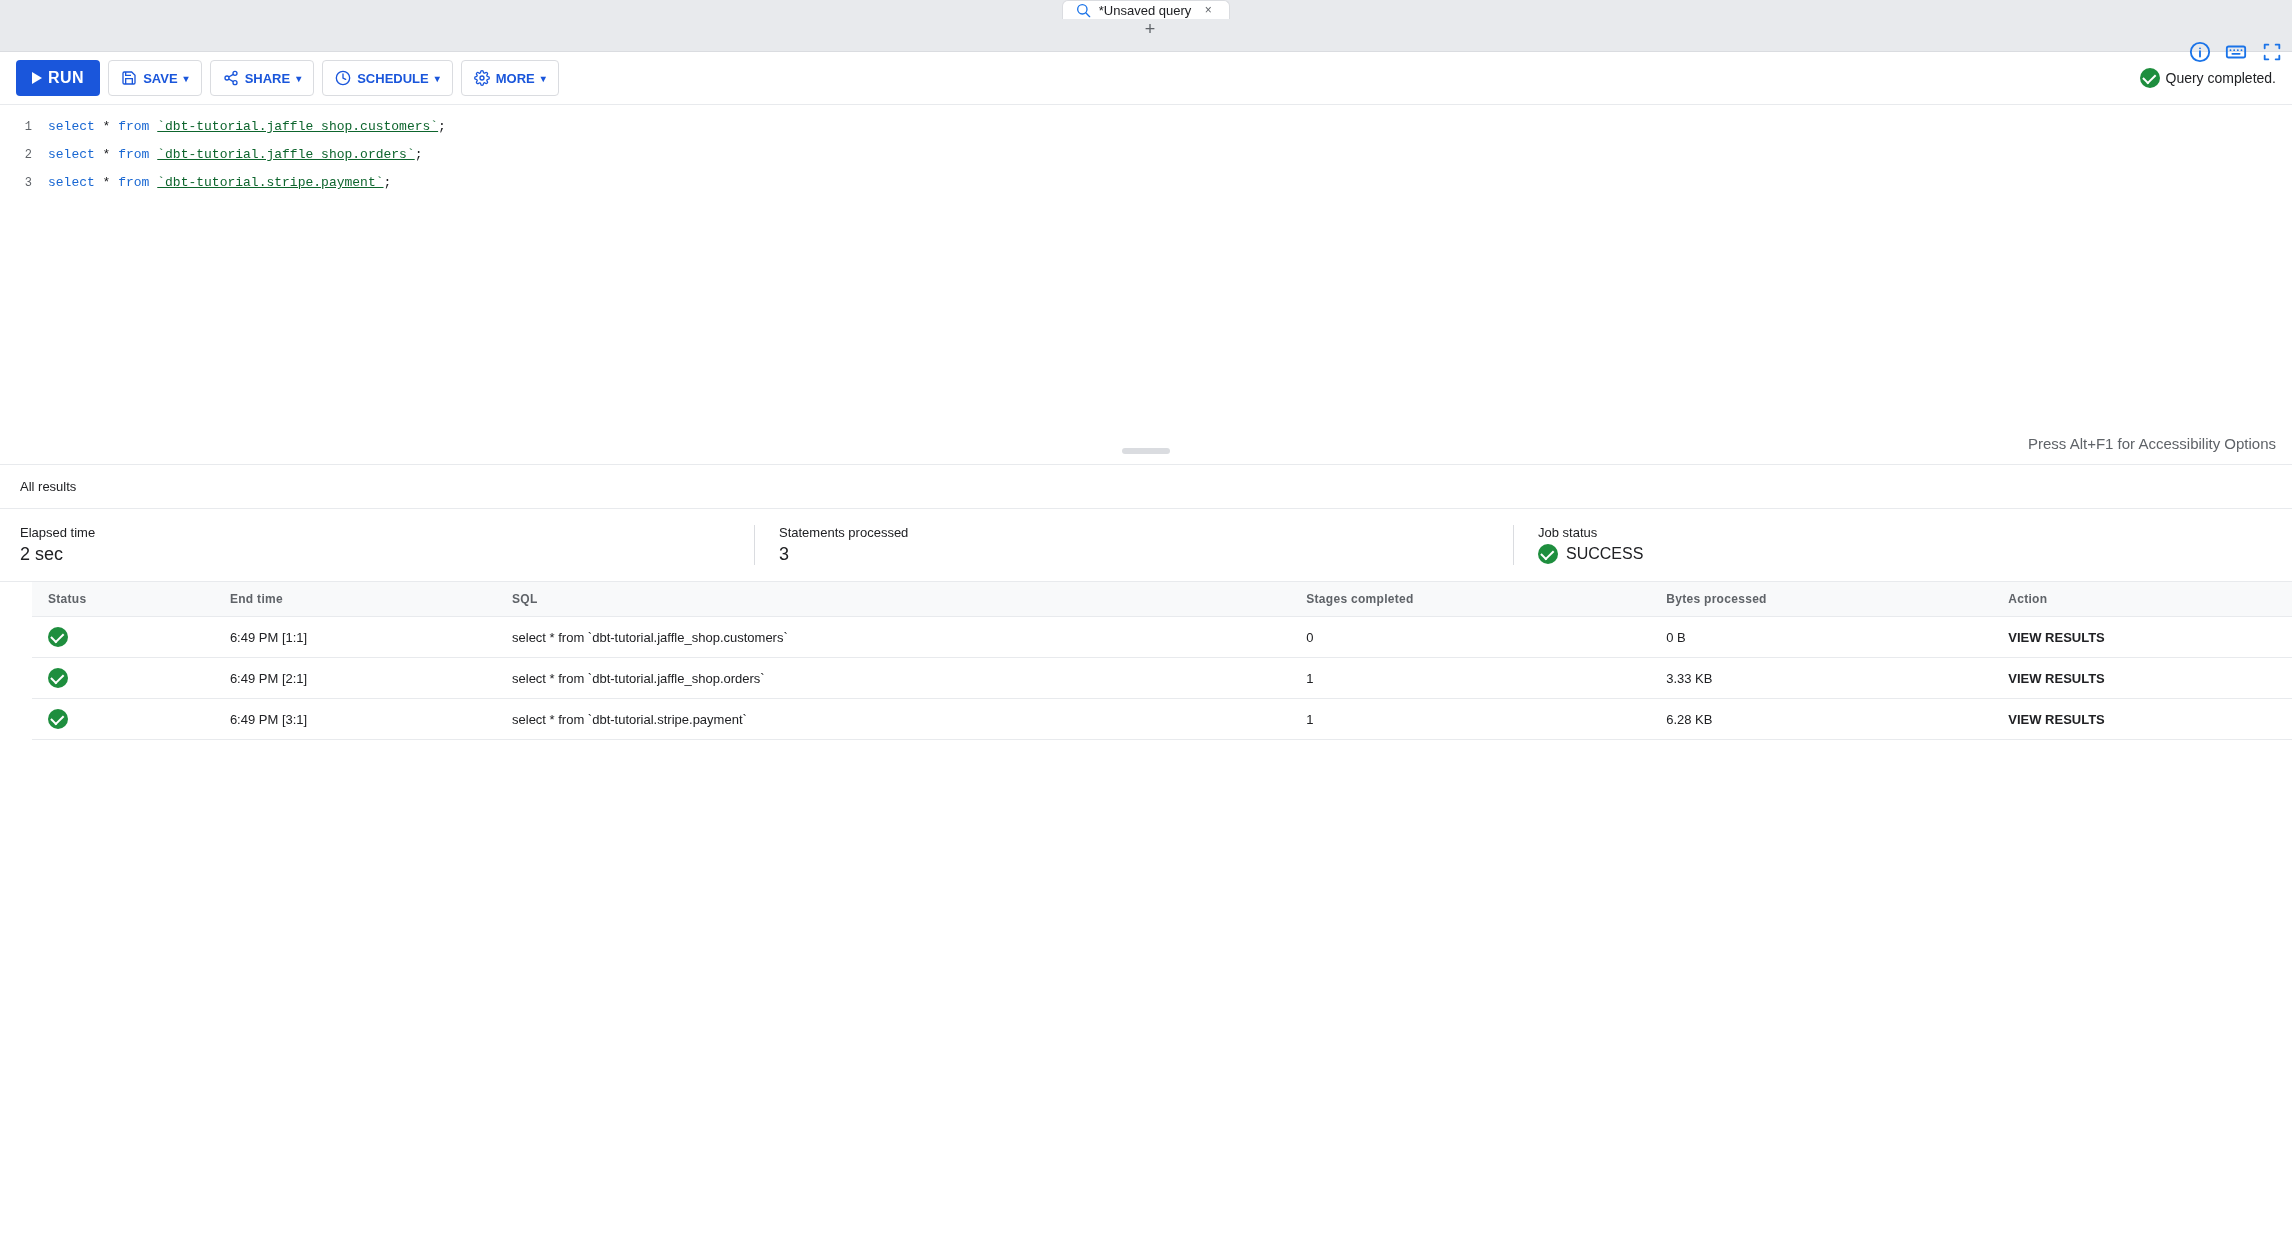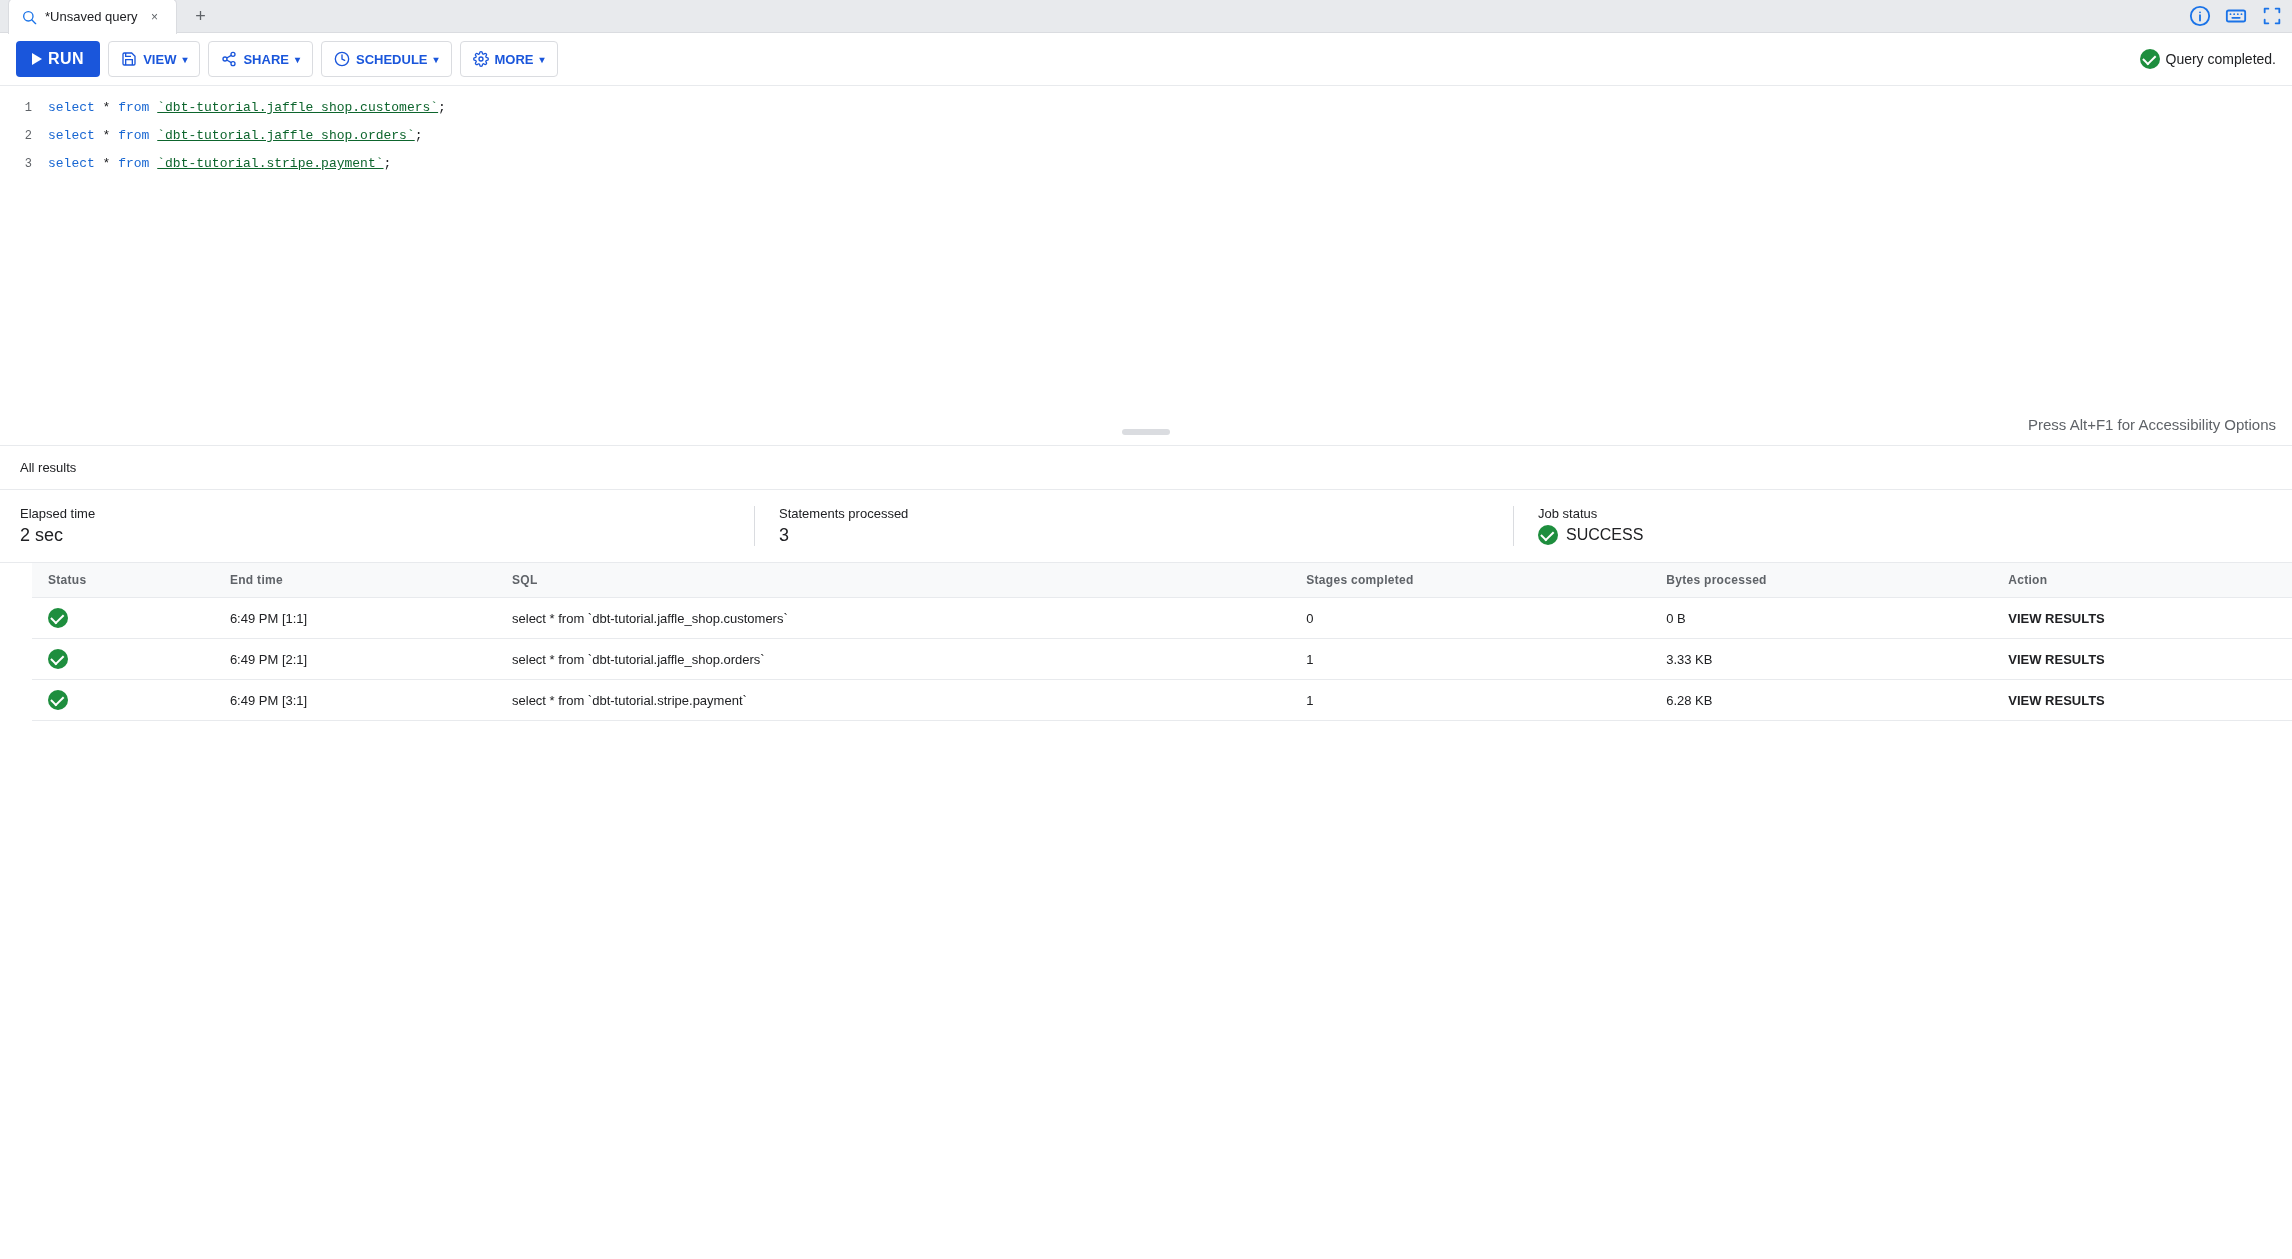--- a/index.html
+++ b/index.html
@@ -3,23 +3,24 @@
   <meta charset="utf-8">
   <style>
     * { box-sizing: border-box; margin: 0; padding: 0; }
     body { font-family: 'Google Sans', Arial, sans-serif; font-size: 13px; background: #fff; color: #202124; }
 
     
     .tab-bar {
       display: flex;
       align-items: center;
       background: #e8eaed;
-      height: 33px;
+      height: 52px;
       padding: 0 8px;
       border-bottom: 1px solid #dadce0;
+      flex-direction: column;
     }
     .tab {
       display: flex;
       align-items: center;
       background: #fff;
       border-radius: 6px 6px 0 0;
       padding: 0 12px;
       height: 36px;
       gap: 8px;
       font-size: 13px;
@@ -321,21 +322,21 @@
     <div class="play-icon"></div>
     <span>RUN</span>
   </button>
 
   <button class="btn-toolbar">
     <svg width="16" height="16" viewBox="0 0 24 24" fill="none">
       <path d="M19 21H5a2 2 0 01-2-2V5a2 2 0 012-2h11l5 5v11a2 2 0 01-2 2z" stroke="#1a56db" stroke-width="2"></path>
       <polyline points="17 21 17 13 7 13 7 21" stroke="#1a56db" stroke-width="2"></polyline>
       <polyline points="7 3 7 8 15 8" stroke="#1a56db" stroke-width="2"></polyline>
     </svg>
-    <span>VIEW</span>
+    <span>SAVE</span>
     <span class="chevron-down">▾</span>
   </button>
 
   <button class="btn-toolbar">
     <svg width="16" height="16" viewBox="0 0 24 24" fill="none">
       <circle cx="18" cy="5" r="3" stroke="#1a56db" stroke-width="2"></circle>
       <circle cx="6" cy="12" r="3" stroke="#1a56db" stroke-width="2"></circle>
       <circle cx="18" cy="19" r="3" stroke="#1a56db" stroke-width="2"></circle>
       <line x1="8.59" y1="13.51" x2="15.42" y2="17.49" stroke="#1a56db" stroke-width="2"></line>
       <line x1="15.41" y1="6.51" x2="8.59" y2="10.49" stroke="#1a56db" stroke-width="2"></line>

